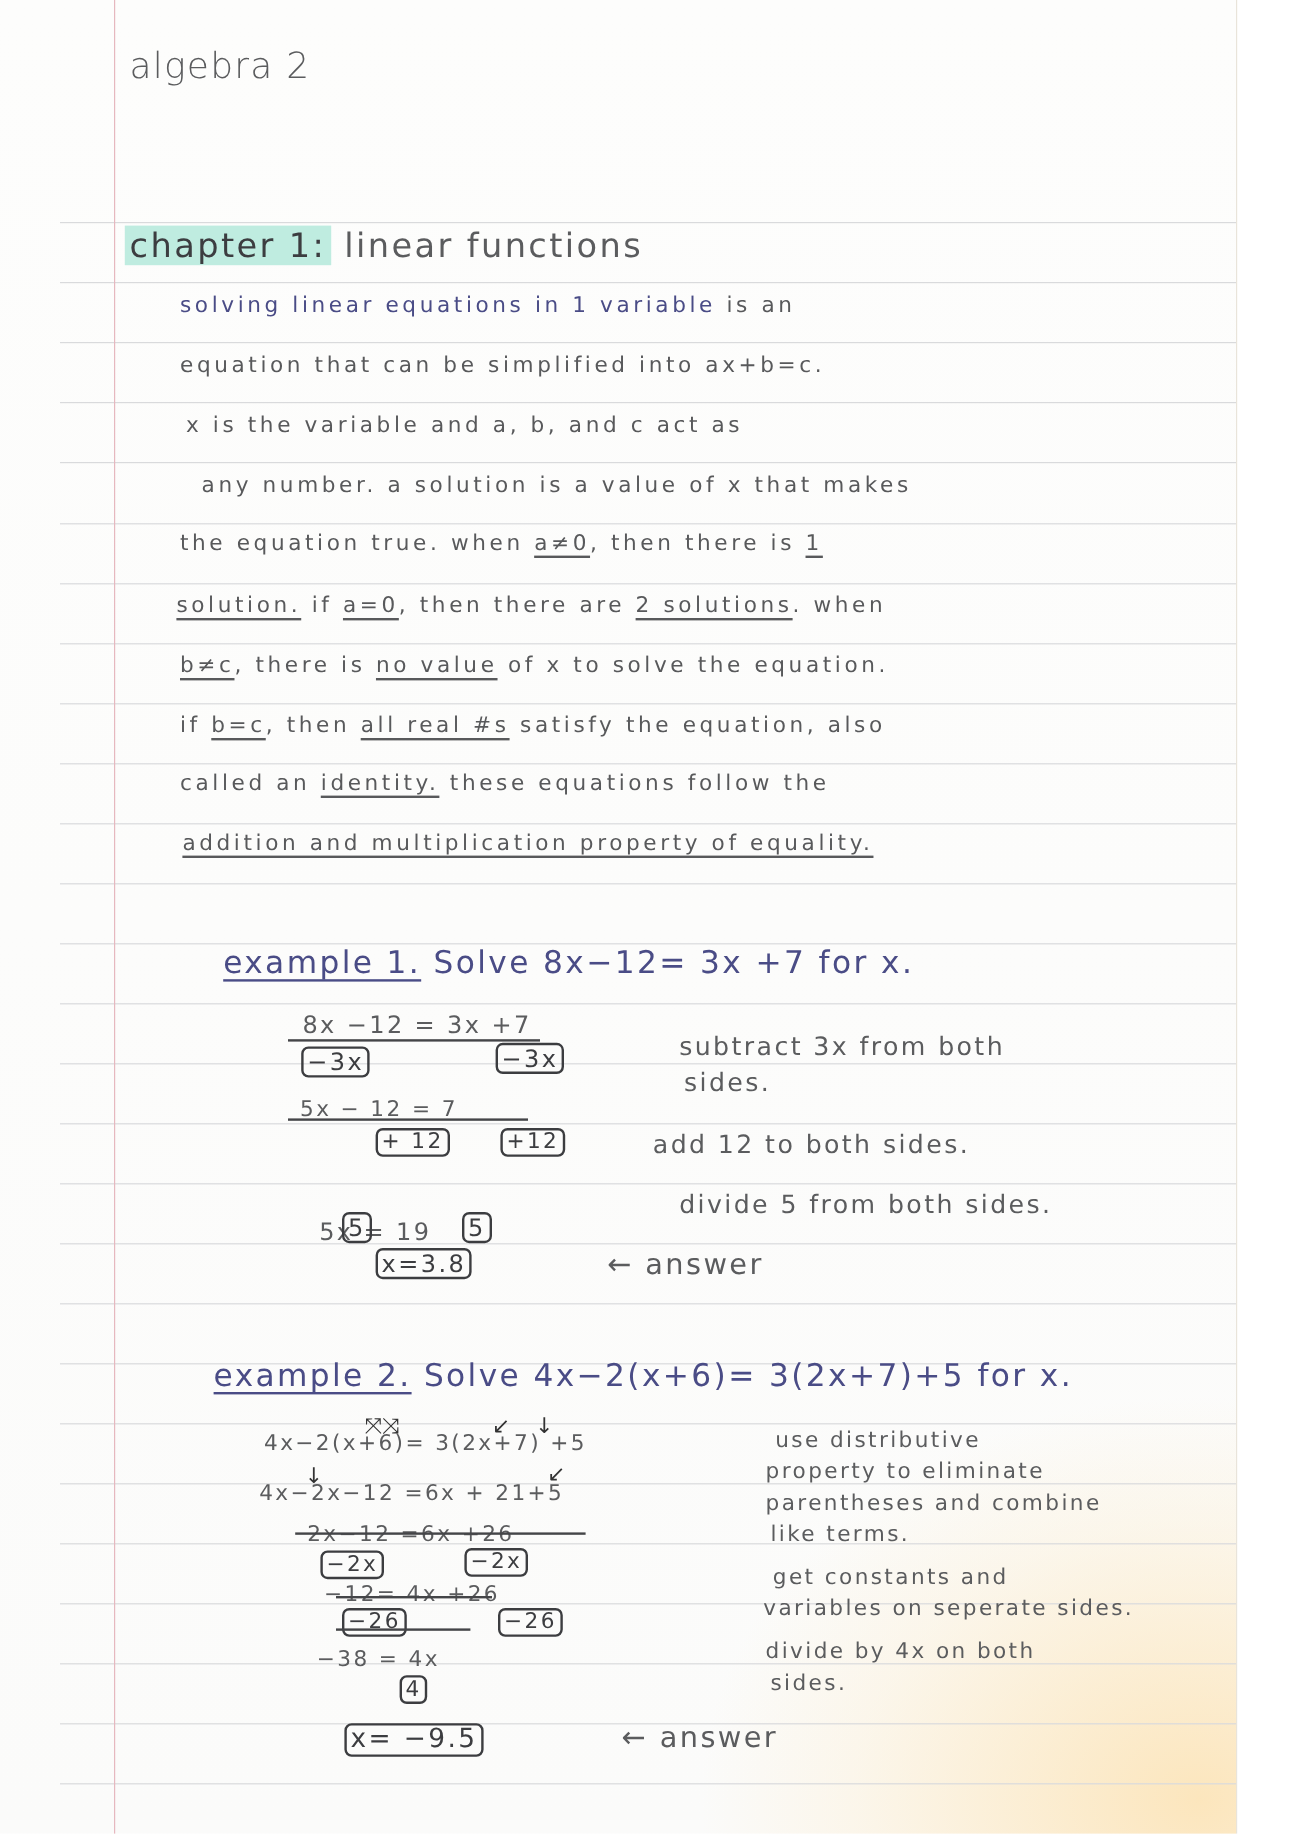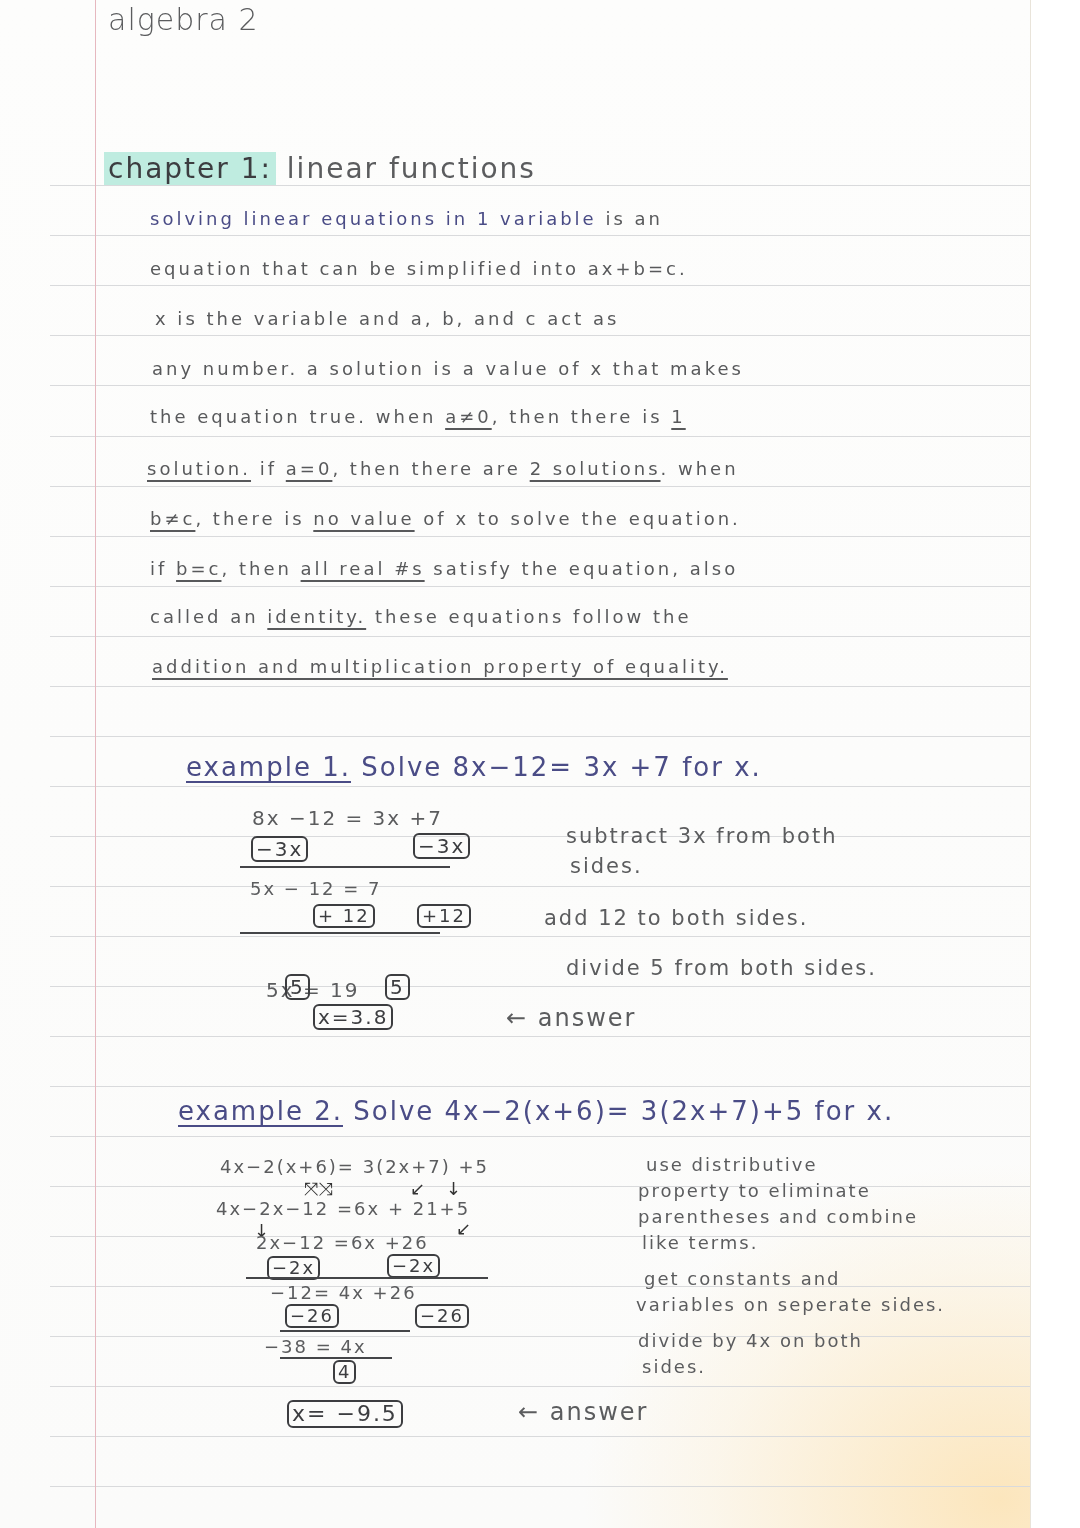--- a/index.html
+++ b/index.html
@@ -16,21 +16,21 @@
     border-right: 1px solid #e9e4da;
   }
   .rule {
     position: absolute; left: 50px; width: 980px; height: 0;
     border-top: 1.5px solid #d9dadc;
   }
   .margin-line {
     position: absolute; left: 95px; top: 0; width: 0; height: 1528px;
     border-left: 1.5px solid #e6b8bf;
   }
-  .hw { position: absolute; white-space: nowrap; color: #58595b; letter-spacing: 2px; }
+  .hw { position: absolute; white-space: nowrap; color: #58595b; letter-spacing: 2px; margin-top: 36px; }
   .gray { color: #5b5c5e; }
   .purple { color: #4a4c86; }
   .dark { color: #3c3d40; padding-left: 21px; }
   .title { font-size: 30px; letter-spacing: 1px; font-family: "DejaVu Sans", sans-serif; font-weight: 300; }
   .chapter { font-size: 28px; letter-spacing: 2px; }
   .hl { background: #bfece0; padding: 0 4px; }
   .para { font-size: 18px; letter-spacing: 3px; }
   .u { text-decoration: underline; text-decoration-thickness: 2px; text-underline-offset: 5px; }
   .ex-title { font-size: 26px; letter-spacing: 2px; }
   .math { font-size: 20px; letter-spacing: 2px; }
@@ -80,21 +80,21 @@
 <div class="hw chapter gray" style="left:104px; top:152px;">
   <span class="hl dark">chapter 1:</span>
   <span>linear functions</span>
 </div>
 
 <div class="hw para" style="left:150px; top:208px;">
   <span class="purple">solving linear equations in 1 variable</span><span> is an</span>
 </div>
 <div class="hw para" style="left:150px; top:258px;">equation that can be simplified into ax+b=c.</div>
 <div class="hw para" style="left:155px; top:308px;">x is the variable and a, b, and c act as</div>
-<div class="hw para" style="left:152px; top:358px;">any number. a solution is a value of x that makes</div>
+<div class="hw para" style="left:168px; top:358px;">any number. a solution is a value of x that makes</div>
 <div class="hw para" style="left:150px; top:406px;">
   <span>the equation true. when </span><span class="u">a≠0</span><span>, then there is </span><span class="u">1</span>
 </div>
 <div class="hw para" style="left:147px; top:458px;">
   <span class="u">solution.</span><span> if </span><span class="u">a=0</span><span>, then there are </span><span class="u">2 solutions</span><span>. when</span>
 </div>
 <div class="hw para" style="left:150px; top:508px;">
   <span class="u">b≠c</span><span>, there is </span><span class="u">no value</span><span> of x to solve the equation.</span>
 </div>
 <div class="hw para" style="left:150px; top:558px;">

